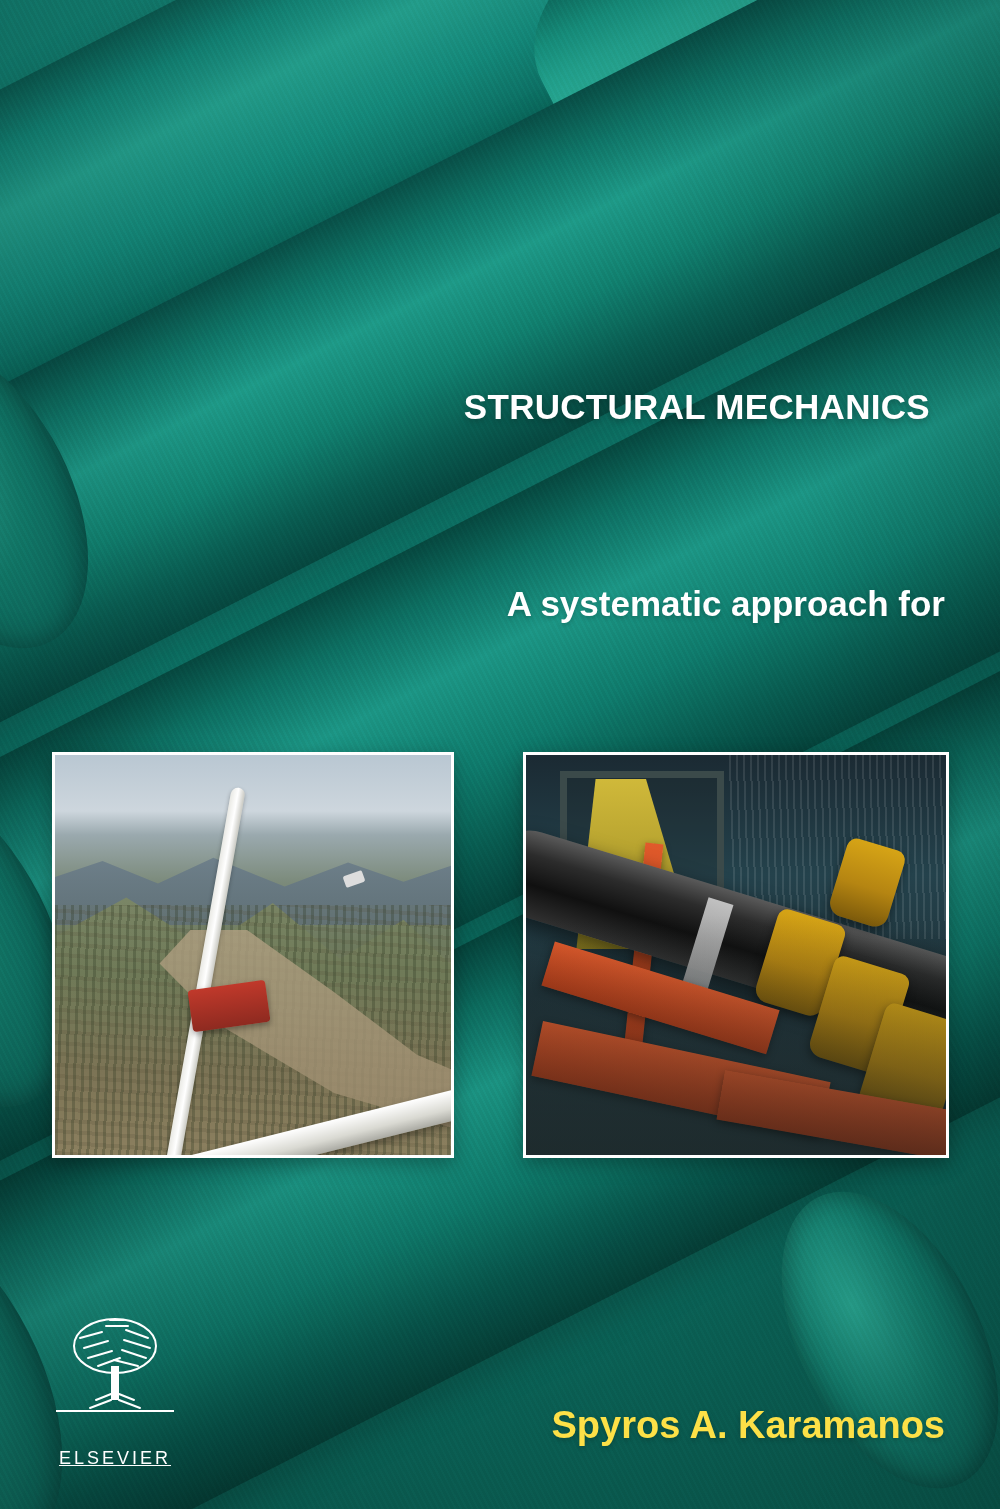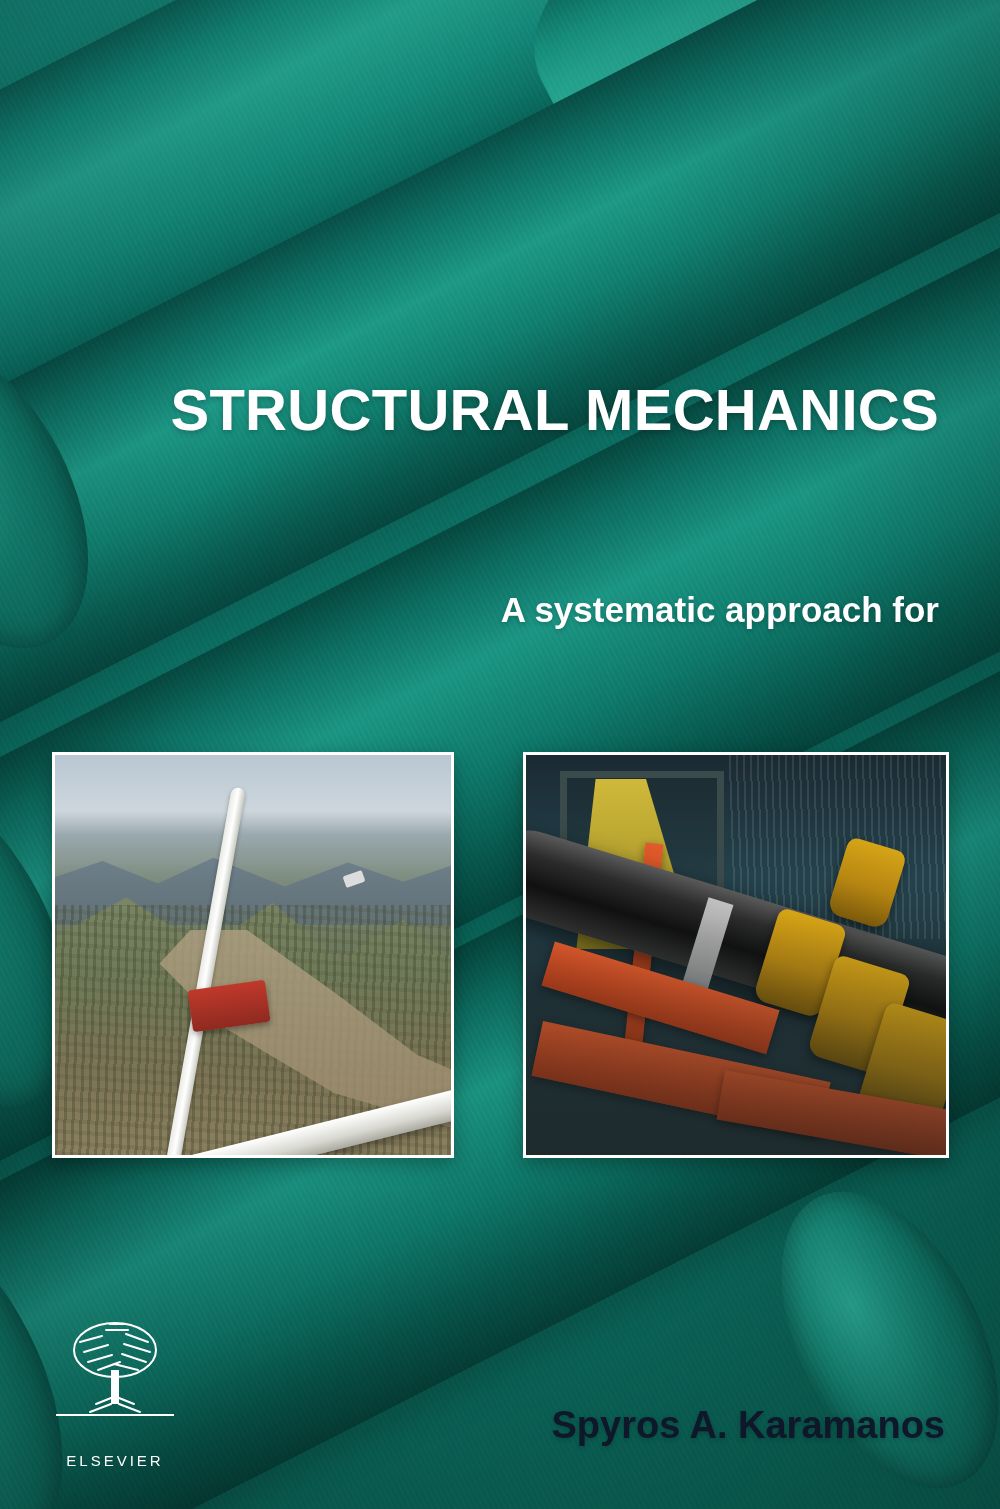--- a/index.html
+++ b/index.html
@@ -97,47 +97,47 @@
   
   .title-block {
     position: absolute;
     left: 60px;
     right: 55px;
     top: 372px;
     text-align: right;
   }
   .title {
     color: #ffffff;
-    font-size: 58px;
+    font-size: 35px;
     line-height: 1.12;
     font-weight: bold;
     letter-spacing: .3px;
-    margin: 6px;
+    margin: 15px;
     text-shadow: 0 2px 6px rgba(0,0,0,0.25);
   }
   .subtitle-block {
     position: absolute;
     left: 80px;
     right: 55px;
     top: 580px;
     text-align: right;
   }
   .subtitle {
     color: #ffffff;
     font-size: 35px;
     line-height: 1.35;
     font-weight: bold;
-    margin: 6px;
+    margin: 0;
     text-shadow: 0 2px 5px rgba(0,0,0,0.22);
   }
   .author {
     position: absolute;
     right: 55px;
     bottom: 62px;
-    color: #0f172a;
+    color: #fde047;
     font-size: 38px;
     font-weight: bold;
     text-shadow: 0 2px 5px rgba(0,0,0,0.22);
   }
 
   
   .photo {
     position: absolute;
     border: 3px solid #ffffff;
     overflow: hidden;
@@ -269,24 +269,25 @@
   .logo {
     position: absolute;
     left: 40px;
     bottom: 40px;
     width: 150px;
     color: #ffffff;
     text-align: center;
   }
   .logo svg { display: block; }
   .logo-word {
-    font-size: 15px;
+    font-size: 18px;
     letter-spacing: 3px;
     font-weight: normal;
     margin-top: 20px;
+    text-decoration: underline;
   }
 </style>
 </head>
 <body>
 
 <div class="cover">
 
   <div class="bg">
     <div class="pipe pipe-a"></div>
     <div class="pipe pipe-e"></div>

